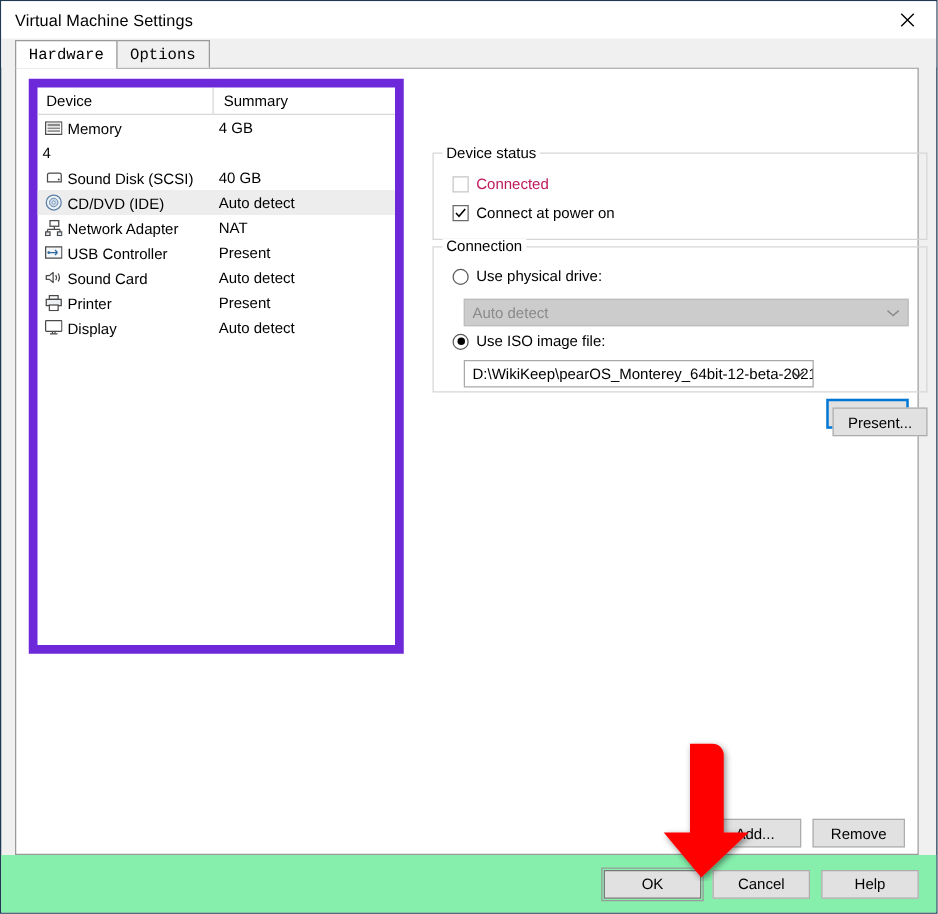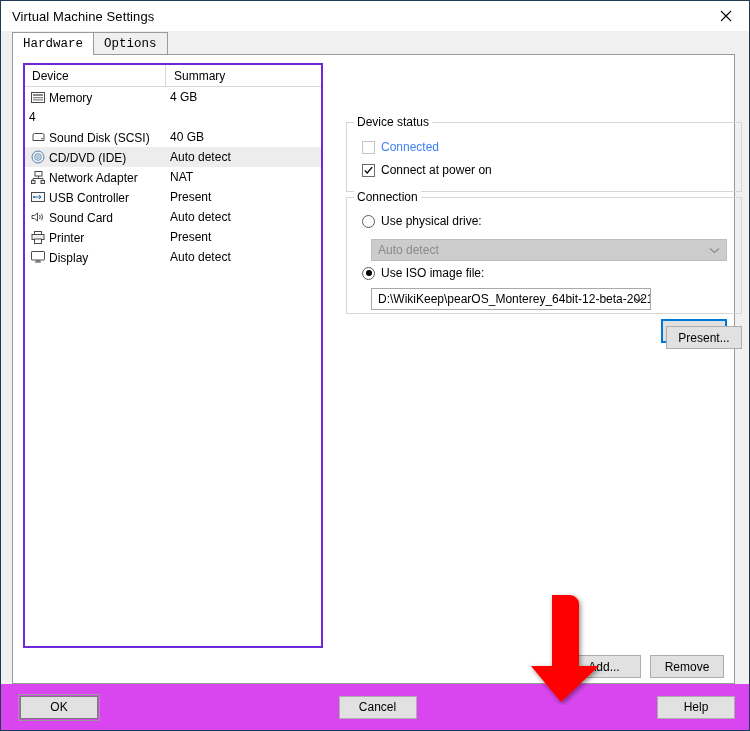--- a/index.html
+++ b/index.html
@@ -96,22 +96,22 @@
     position: relative;
     box-sizing: border-box;
   }
 
   
   .device-box {
     position: absolute;
     left: 10px;
     top: 8px;
     width: 300px;
-    height: 585px;
-    border: 2px solid #6d28d9;
+    height: 460px;
+    border: 7px solid #6d28d9;
     background: #ffffff;
     box-sizing: border-box;
     overflow: hidden;
   }
   .dl-header {
     height: 22px;
     display: flex;
     align-items: center;
     border-bottom: 1px solid #d8d8d8;
     font-size: 12px;
@@ -233,21 +233,21 @@
     position: relative;
   }
   .radio.checked::after {
     content: "";
     position: absolute;
     left: 2.5px; top: 2.5px;
     width: 6px; height: 6px;
     border-radius: 50%;
     background: #000;
   }
-  .disabled-text { color: #3b82f6; }
+  .disabled-text { color: #be185d; }
 
   
   .combo {
     height: 22px;
     box-sizing: border-box;
     border: 1px solid #a9a9a9;
     background: #fff;
     display: flex;
     align-items: center;
     font-size: 12px;
@@ -269,24 +269,24 @@
     right: 6px;
     top: 50%;
     transform: translateY(-50%);
     pointer-events: none;
   }
 
   
   .footer {
     height: 46px;
     min-height: 46px;
-    background: #d946ef;
-    display: flex;
-    align-items: center;
-    justify-content: space-between;
+    background: #86efac;
+    display: flex;
+    align-items: center;
+    justify-content: flex-end;
     padding-right: 14px;
     gap: 9px;
     box-sizing: border-box;
     padding-left: 19px;
   }
 
   
   .arrow-wrap {
     position: absolute;
     left: 515px;

